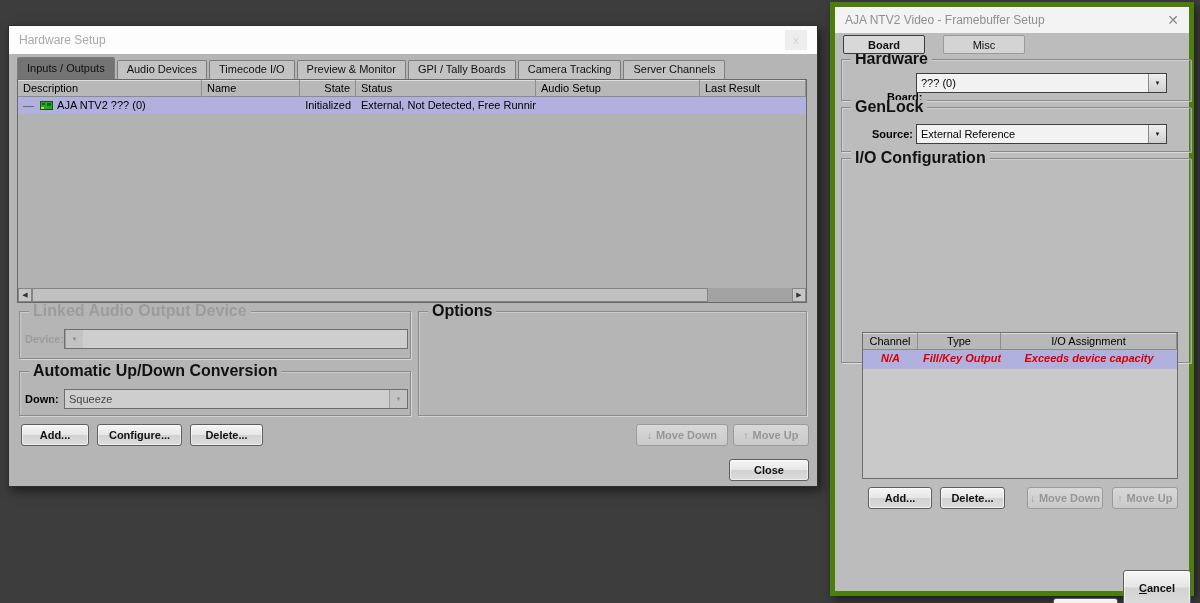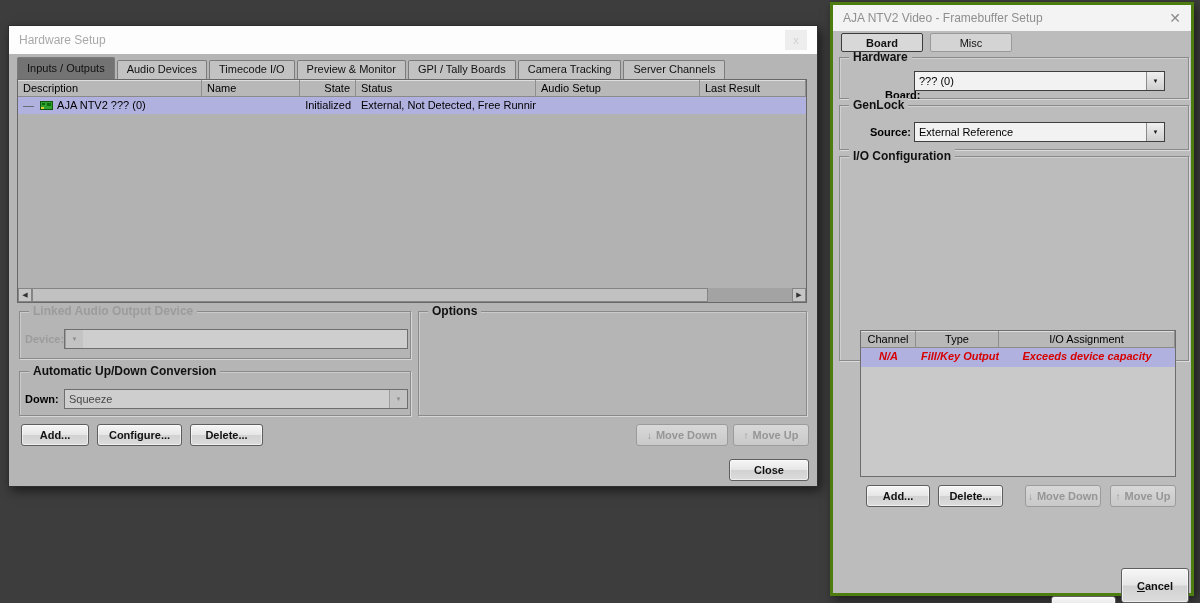--- a/index.html
+++ b/index.html
@@ -2,40 +2,40 @@
 <html><head>
 <meta charset="utf-8">
 <style>
   html,body{margin:0;padding:0;width:1200px;height:603px;overflow:hidden;
     background:#3d3d3d;font-family:"Liberation Sans",sans-serif;cursor:default;
     -webkit-font-smoothing:antialiased;}
   .dialog{position:absolute;box-sizing:border-box;}
   #dlg-left{left:8px;top:25px;width:810px;height:462px;background:#b5b5b5;
     border:1px solid #2e2e2e;box-shadow:3px 4px 10px rgba(0,0,0,.55);}
   #dlg-right{left:830px;top:2px;width:364px;height:594px;background:#bcbcbc;
-    border:3px solid #4d7c0f;box-shadow:3px 4px 10px rgba(0,0,0,.55);}
+    border:5px solid #4d7c0f;box-shadow:3px 4px 10px rgba(0,0,0,.55);}
 
   .titlebar{position:absolute;top:0;left:0;right:0;display:flex;align-items:center;
     padding:0 10px;box-sizing:border-box;}
   #dlg-left .titlebar{height:28px;background:#fdfdfd;color:#a8a8a8;font-size:12px;}
   #dlg-right .titlebar{height:26px;background:#f3f3f3;color:#8f8f8f;font-size:12px;}
   .tb-close-faint{margin-left:auto;width:22px;height:20px;background:#ededed;
     color:#d2d2d2;display:flex;align-items:center;justify-content:center;font-size:11px;}
   .tb-close-x{margin-left:auto;color:#8a8a8a;font-size:14px;line-height:14px;}
 
   
   .tabstrip{position:absolute;left:8px;top:31px;height:22px;display:flex;gap:2px;
     align-items:flex-end;z-index:3;}
   .tab{background:#c2c2c2;border:1px solid #7c7c7c;border-bottom:none;
     border-radius:2px 2px 0 0;padding:2px 9px 0;font-size:11px;height:19px;
     box-sizing:border-box;white-space:nowrap;color:#111;}
   .tab.selected{background:#737373;height:22px;padding-top:4px;}
 
   
-  .tabstrip2{position:absolute;left:8px;top:28px;height:19px;display:flex;gap:7px;z-index:3;}
+  .tabstrip2{position:absolute;left:8px;top:28px;height:19px;display:flex;gap:18px;z-index:3;}
   .tab2{width:82px;text-align:center;font-size:11px;padding-top:3px;background:#d4d4d4;
     border:1px solid #9a9a9a;border-radius:2px;box-sizing:border-box;height:19px;color:#111;}
   .tab2.selected{border-color:#3c3c3c;font-weight:bold;background:#d8d8d8;}
 
   
   .htable{position:absolute;left:8px;top:53px;width:790px;height:224px;
     border:1px solid #686868;background:#b2b2b2;box-sizing:border-box;}
   .th{position:absolute;top:0;height:17px;box-sizing:border-box;padding:2px 5px 0;
     font-size:11px;background:#b8b8b8;border-right:1px solid #8e8e8e;
     box-shadow:inset 0 1px 0 #dedede,inset 0 -1px 0 #8a8a8a;white-space:nowrap;overflow:hidden;}
@@ -53,21 +53,21 @@
     display:flex;align-items:stretch;}
   .sb-btn{width:14px;flex:none;background:#c6c6c6;border:1px solid #858585;
     display:flex;align-items:center;justify-content:center;font-size:7px;color:#333;
     box-sizing:border-box;}
   .sb-thumb{width:676px;flex:none;background:#c1c1c1;border:1px solid #858585;box-sizing:border-box;}
   .sb-gap{flex:1;}
 
   
   .group{position:absolute;border:1px solid #8a8a8a;box-sizing:border-box;
     box-shadow:1px 1px 0 rgba(255,255,255,.45),inset 1px 1px 0 rgba(255,255,255,.3);}
-  .legend{position:absolute;top:-8px;left:9px;padding:0 4px;font-size:12px;
+  .legend{position:absolute;top:-8px;left:9px;padding:0 4px;font-size:16px;
     font-weight:bold;line-height:14px;color:#111;}
   #dlg-left .legend{background:#b5b5b5;}
   #dlg-right .legend{background:#bcbcbc;}
   .group.disabled .legend{color:#9c9c9c;}
 
   #grp-linked{left:10px;top:285px;width:392px;height:48px;}
   #grp-conv{left:10px;top:345px;width:392px;height:45px;}
   #grp-options{left:409px;top:285px;width:389px;height:105px;}
   #grp-hw{left:6px;top:52px;width:350px;height:42px;}
   #grp-gen{left:6px;top:100px;width:350px;height:45px;}

